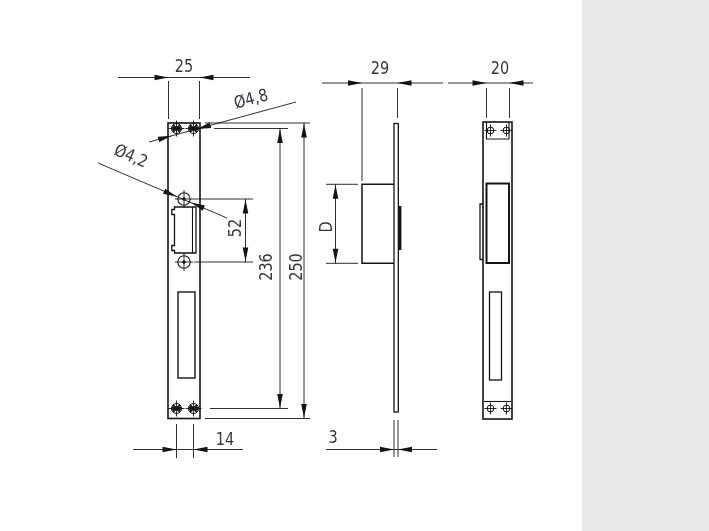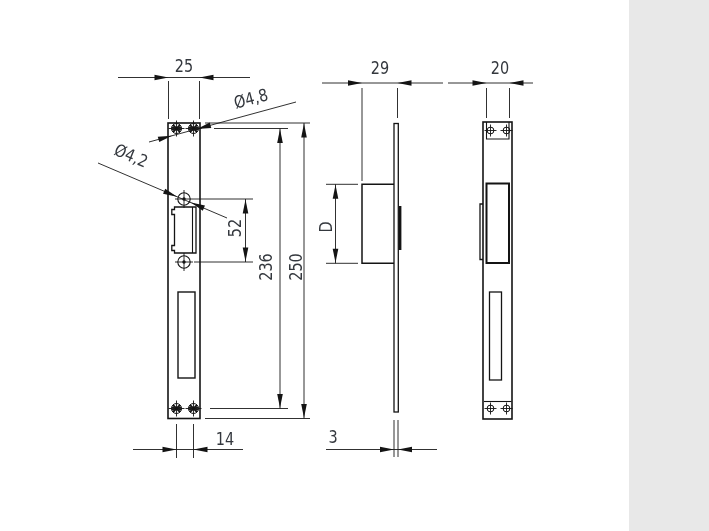--- a/index.html
+++ b/index.html
@@ -1,18 +1,18 @@
 <!DOCTYPE html>
 <html><head>
 <meta charset="utf-8">
 <style>
   html,body{margin:0;padding:0;background:#e8e8e8;}
   .page{
     position:relative;
-    width:629px;height:531px;
+    width:582px;height:531px;
     background:#ffffff;
     overflow:hidden;
     font-family:"DejaVu Sans",sans-serif;
   }
   svg{position:absolute;left:0;top:0;}
   .lbl{
     position:absolute;
     font-family:"DejaVu Sans",sans-serif;
     font-size:17px;
     color:#34383e;

